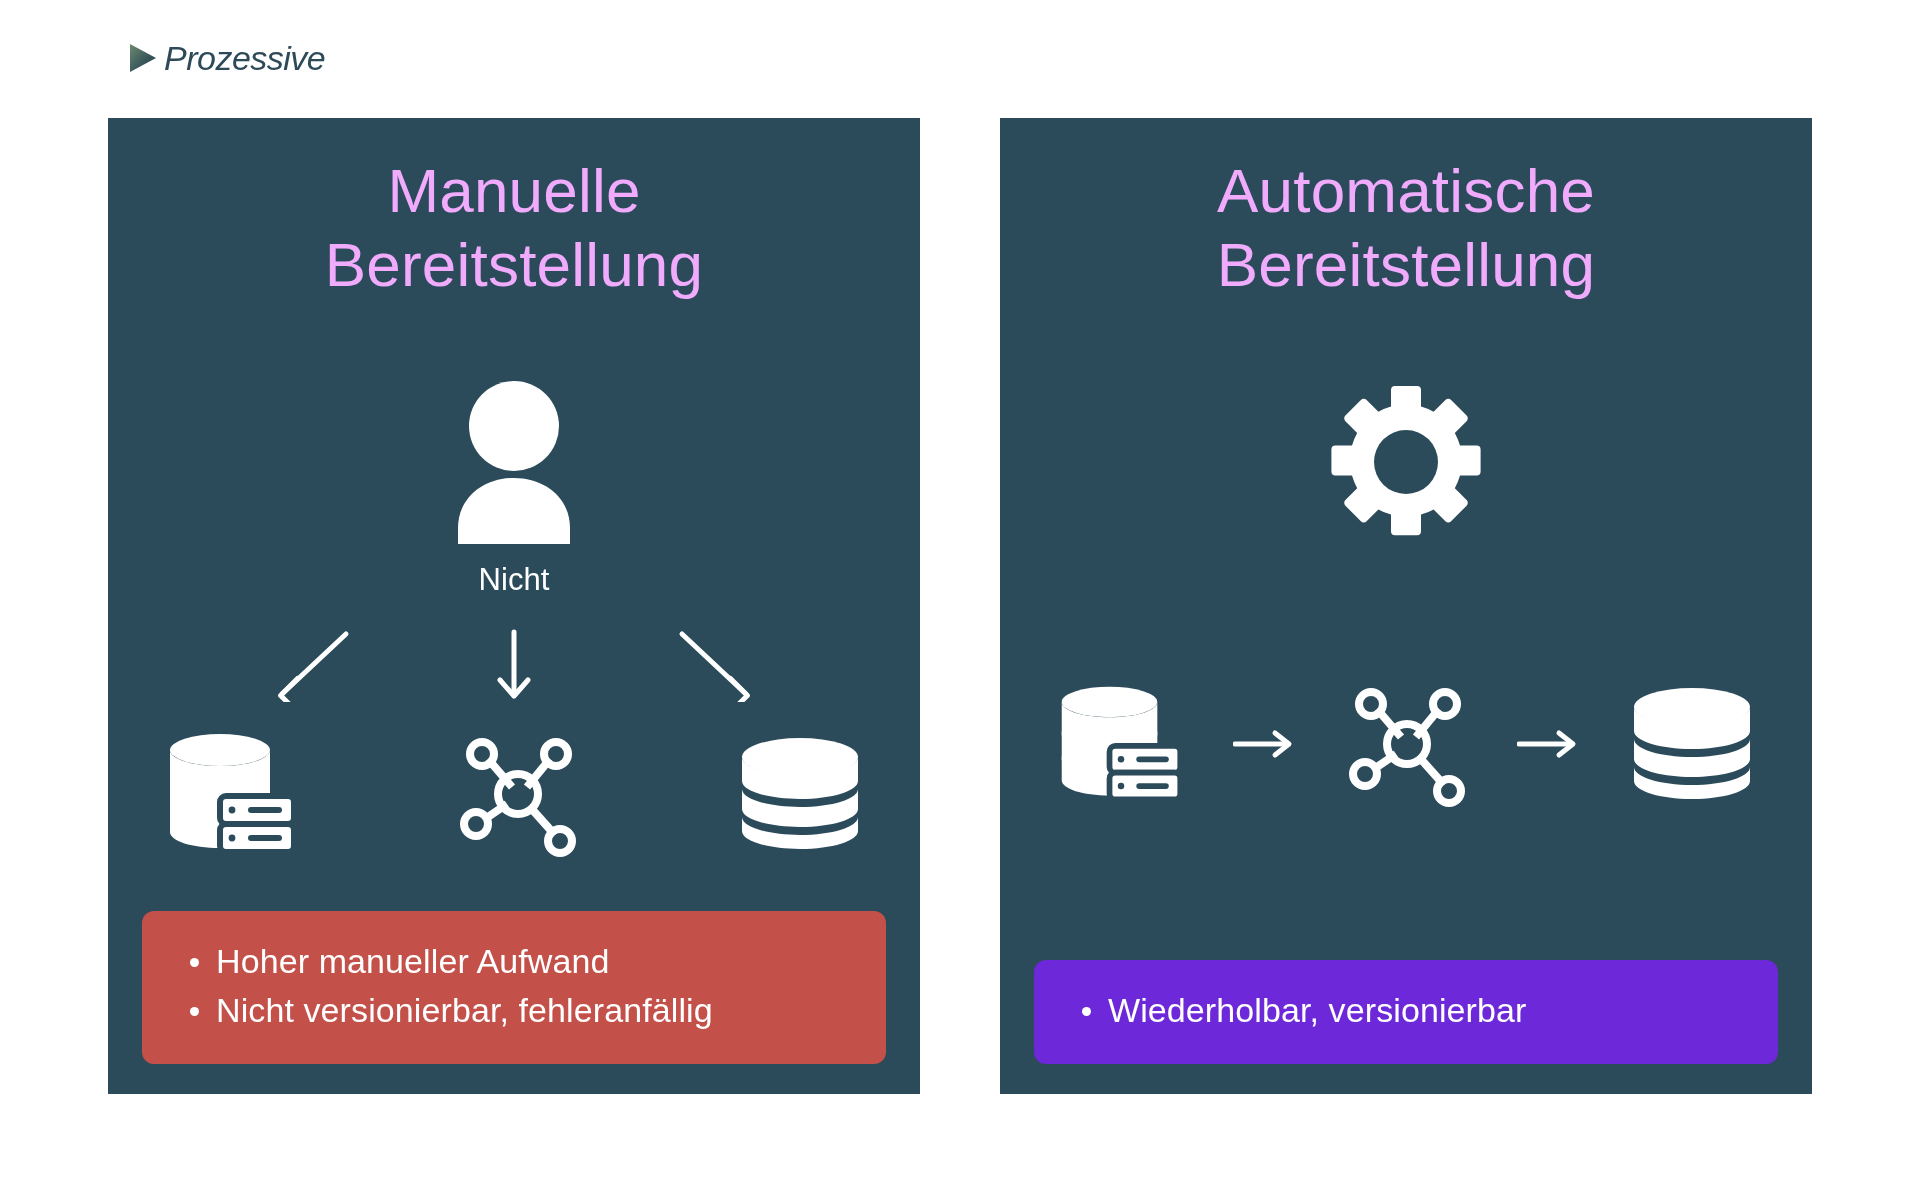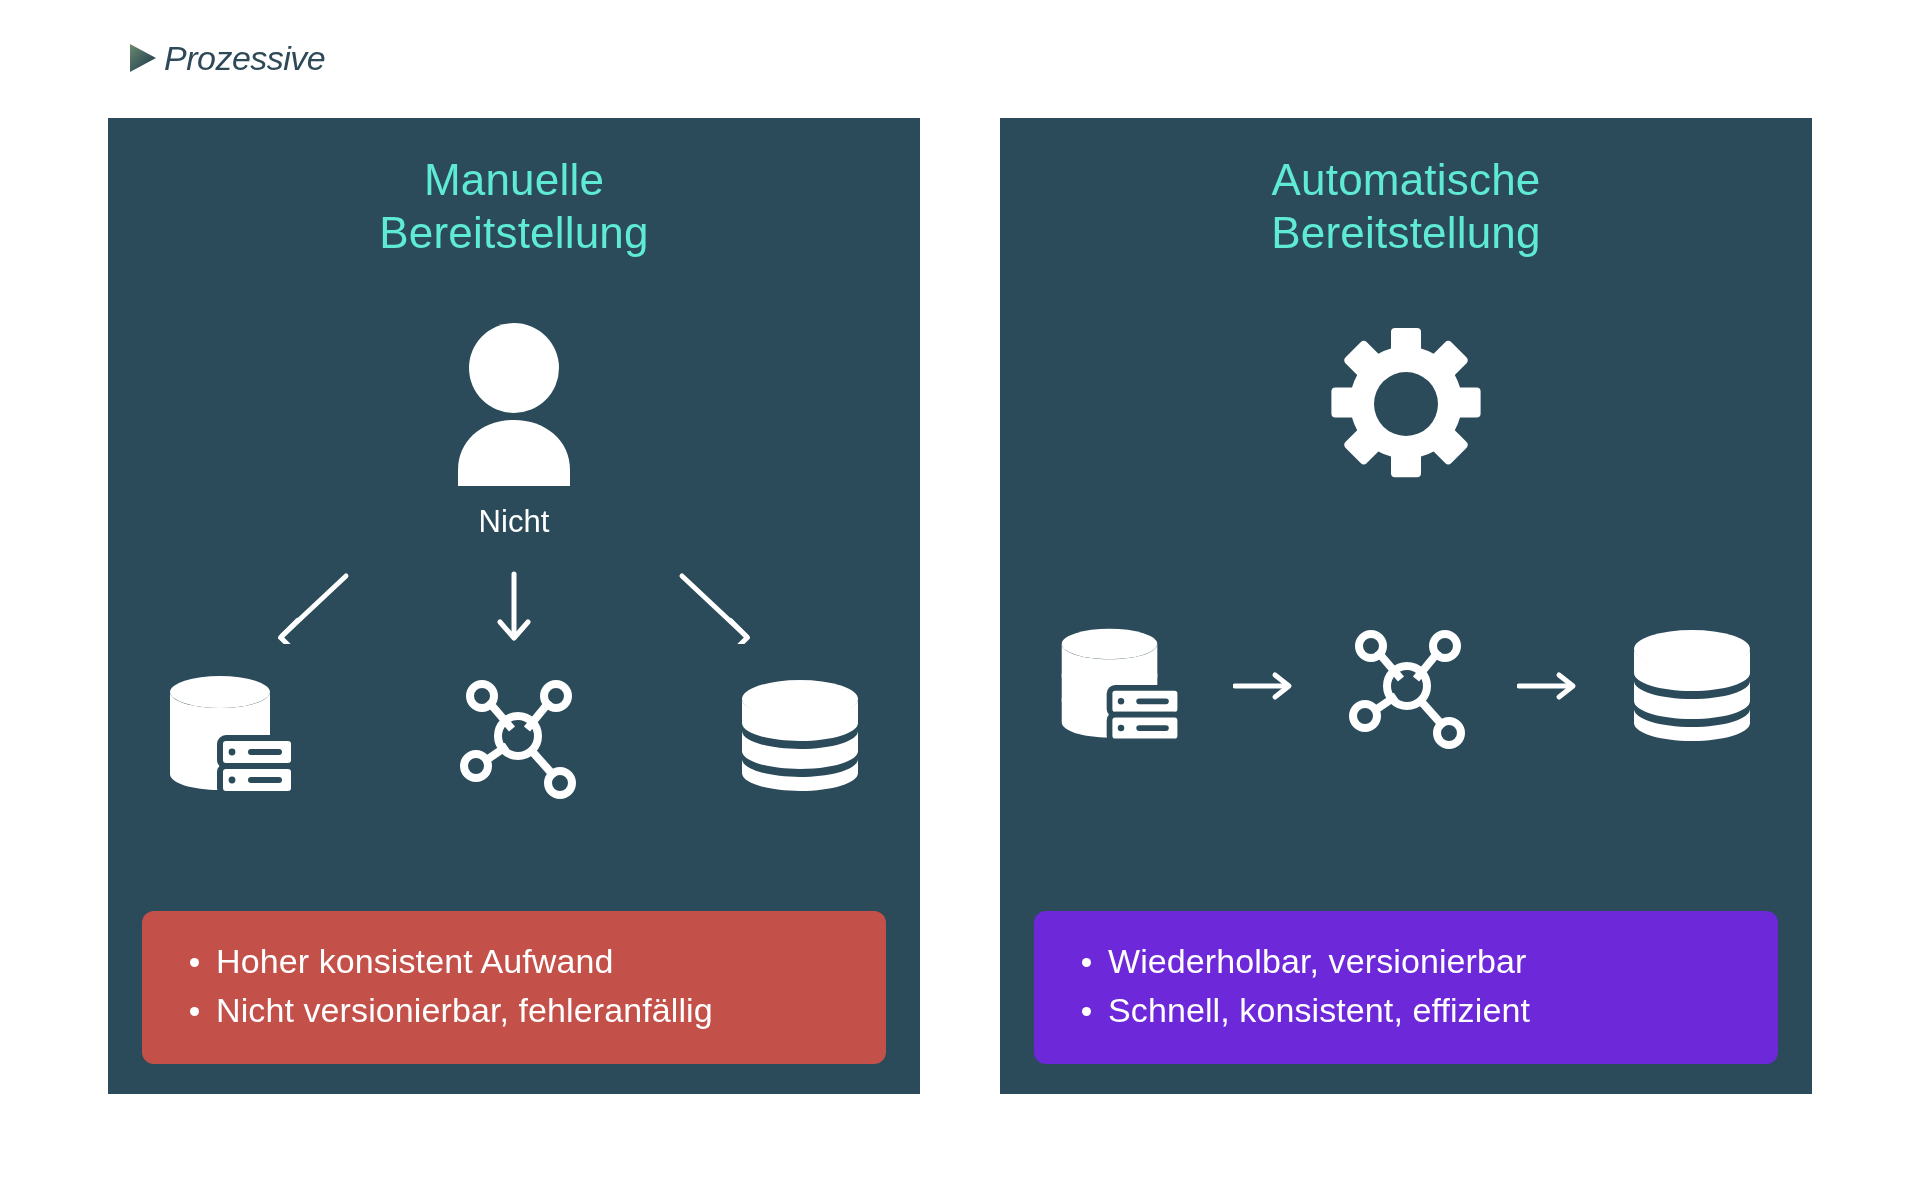--- a/index.html
+++ b/index.html
@@ -31,22 +31,22 @@
     background:#2c4b5a;
     box-sizing:border-box;
     padding:0;
     position:relative;
     display:flex;flex-direction:column;align-items:center;
   }
   .card-title{
     width:640px;
     margin-top:36px;
     text-align:center;
-    color:#5eead4;
-    font-size:44px;
+    color:#f0abfc;
+    font-size:62px;
     font-weight:300;
     line-height:1.20;
     letter-spacing:0.2px;
   }
   .hero{
     margin-top:22px;
     height:172px;
     display:flex;align-items:center;justify-content:center;
   }
   .hero svg{display:block;}
@@ -201,21 +201,21 @@
             <path d="M6 54 L6 74 C6 84 32 92 64 92 C96 92 122 84 122 74 L122 54 C122 64 96 72 64 72 C32 72 6 64 6 54 Z"></path>
             <path d="M6 82 L6 96 C6 106 32 114 64 114 C96 114 122 106 122 96 L122 82 C122 92 96 100 64 100 C32 100 6 92 6 82 Z"></path>
           </g>
         </svg>
       </span>
 
     </div>
 
     <div class="callout negative">
       <ul>
-        <li>Hoher konsistent Aufwand</li>
+        <li>Hoher manueller Aufwand</li>
         <li>Nicht versionierbar, fehleranfällig</li>
       </ul>
     </div>
 
   </section>
 
   <section class="card">
 
     <h2 class="card-title"><span>Automatische</span><br><span>Bereitstellung</span></h2>
 
@@ -290,19 +290,18 @@
             <path d="M6 82 L6 96 C6 106 32 114 64 114 C96 114 122 106 122 96 L122 82 C122 92 96 100 64 100 C32 100 6 92 6 82 Z"></path>
           </g>
         </svg>
       </span>
 
     </div>
 
     <div class="callout positive">
       <ul>
         <li>Wiederholbar, versionierbar</li>
-        <li>Schnell, konsistent, effizient</li>
       </ul>
     </div>
 
   </section>
 
 </div>
 
 </body></html>

